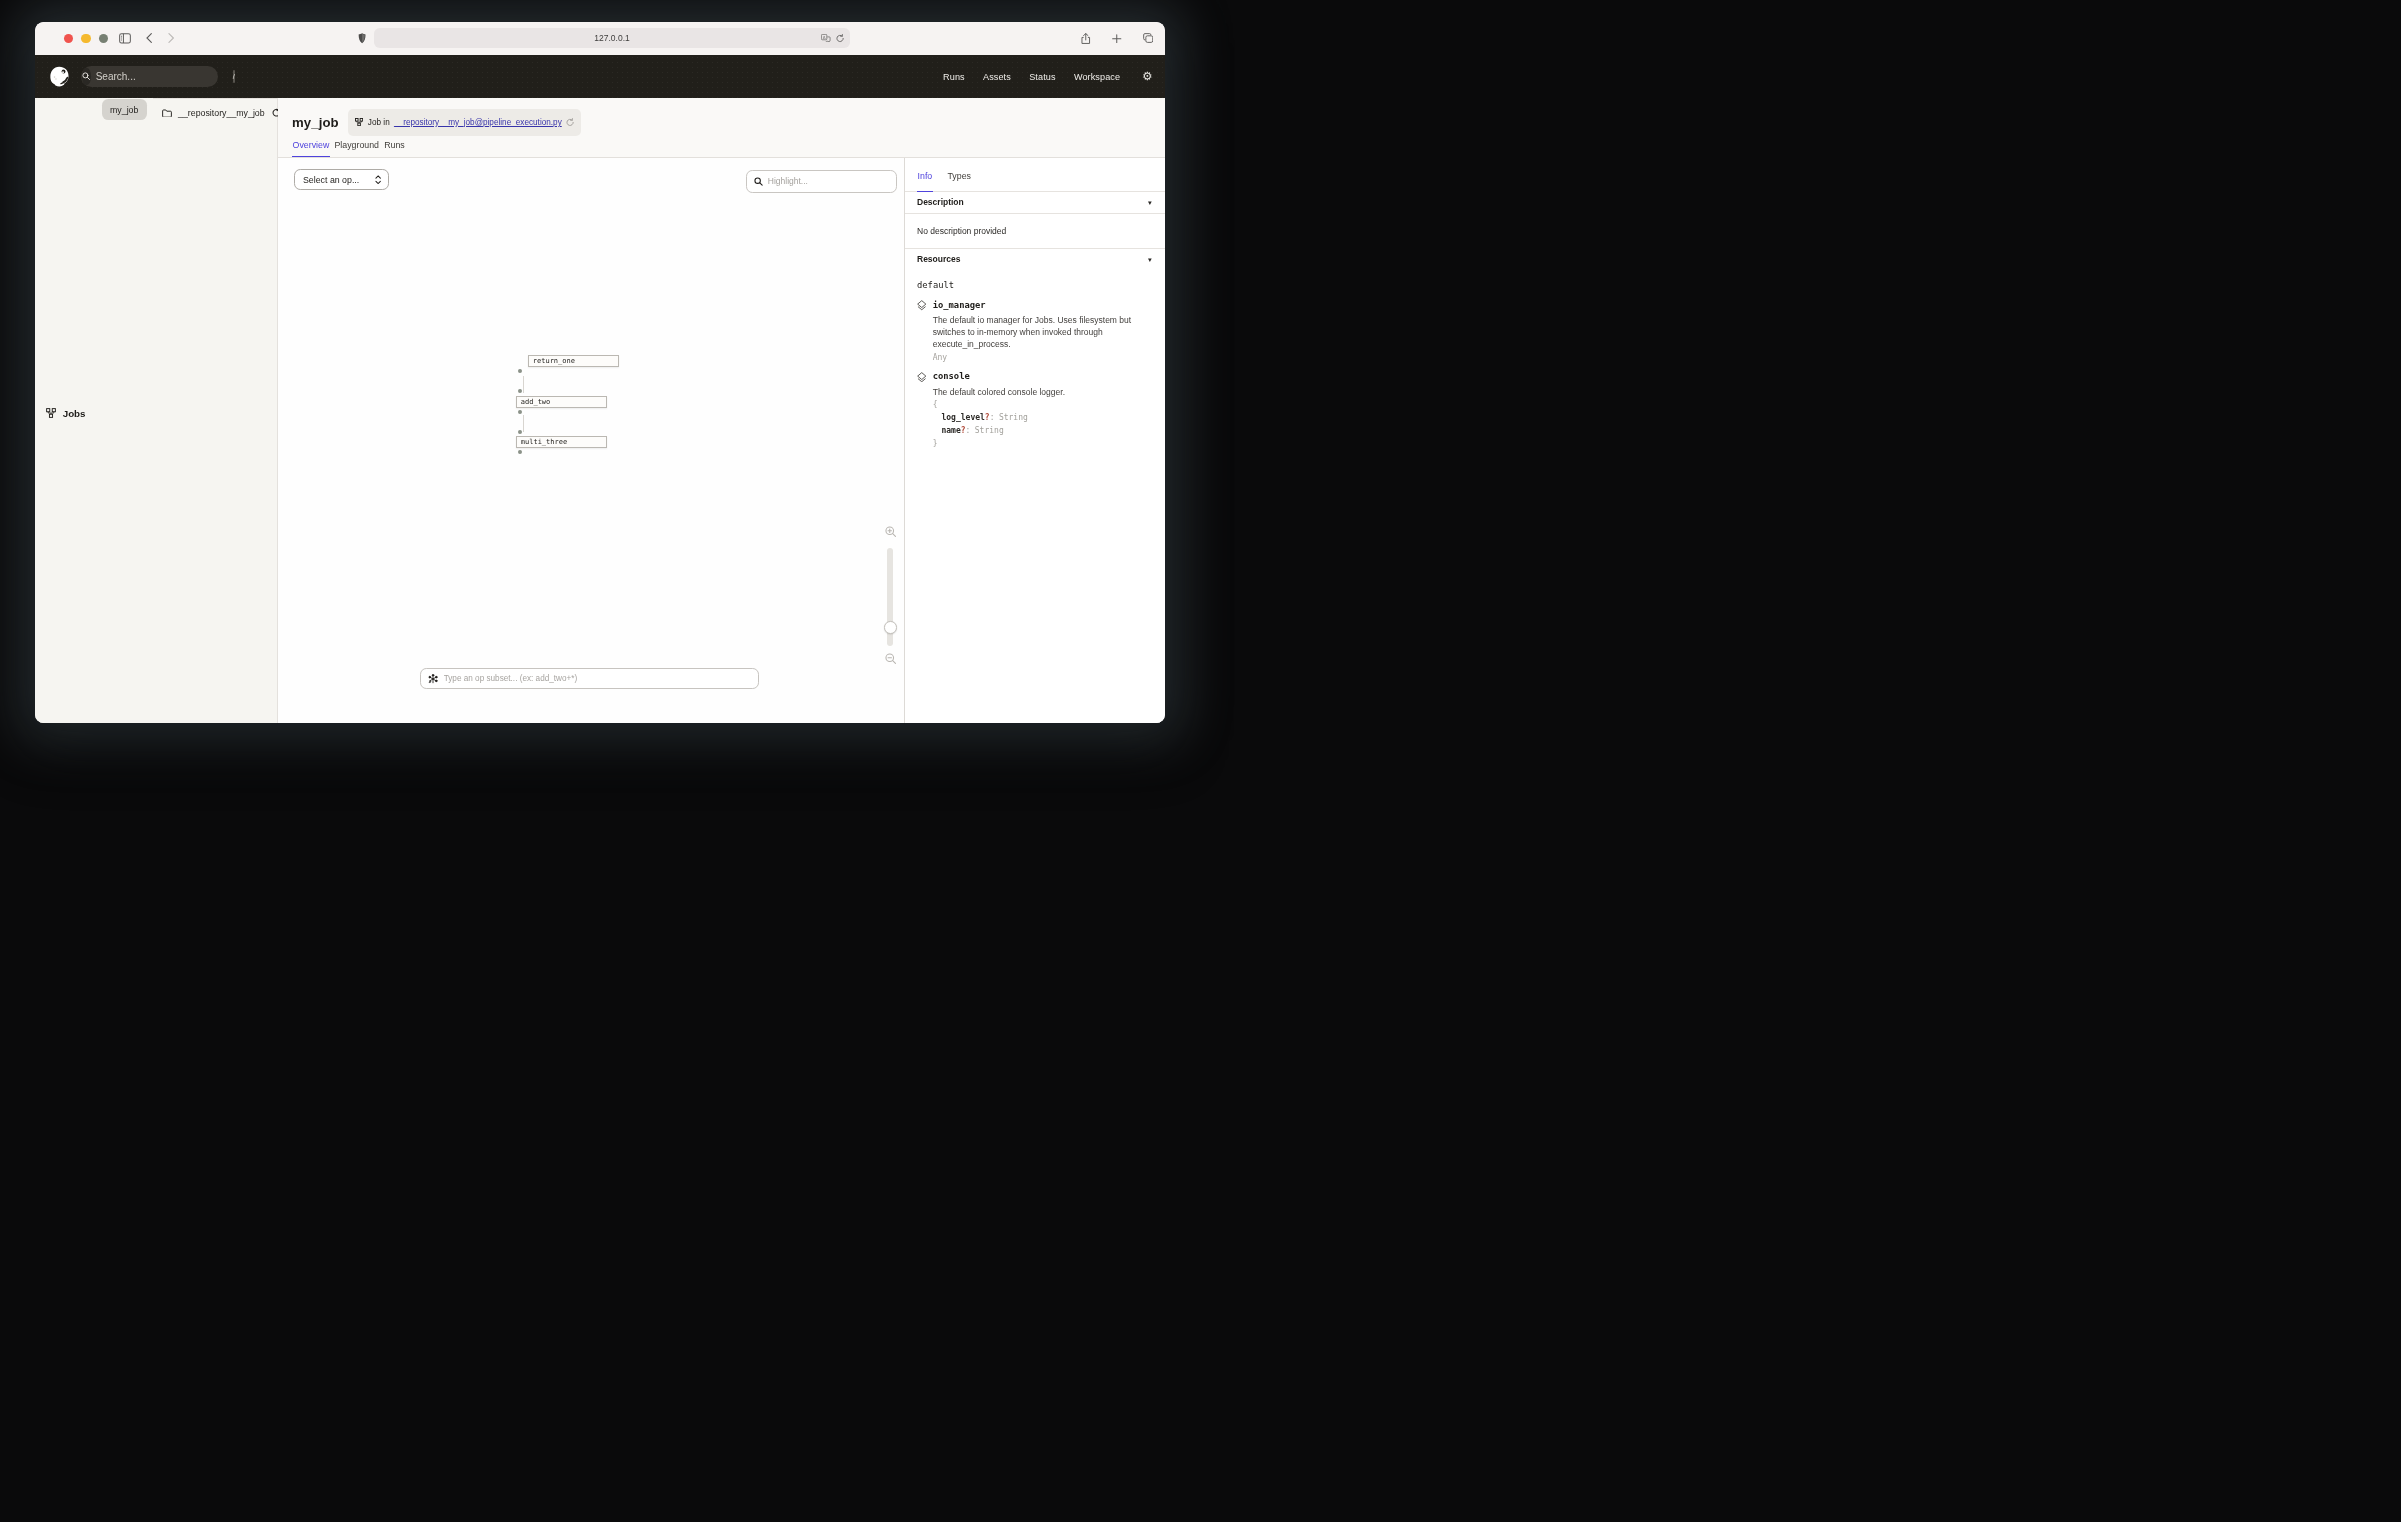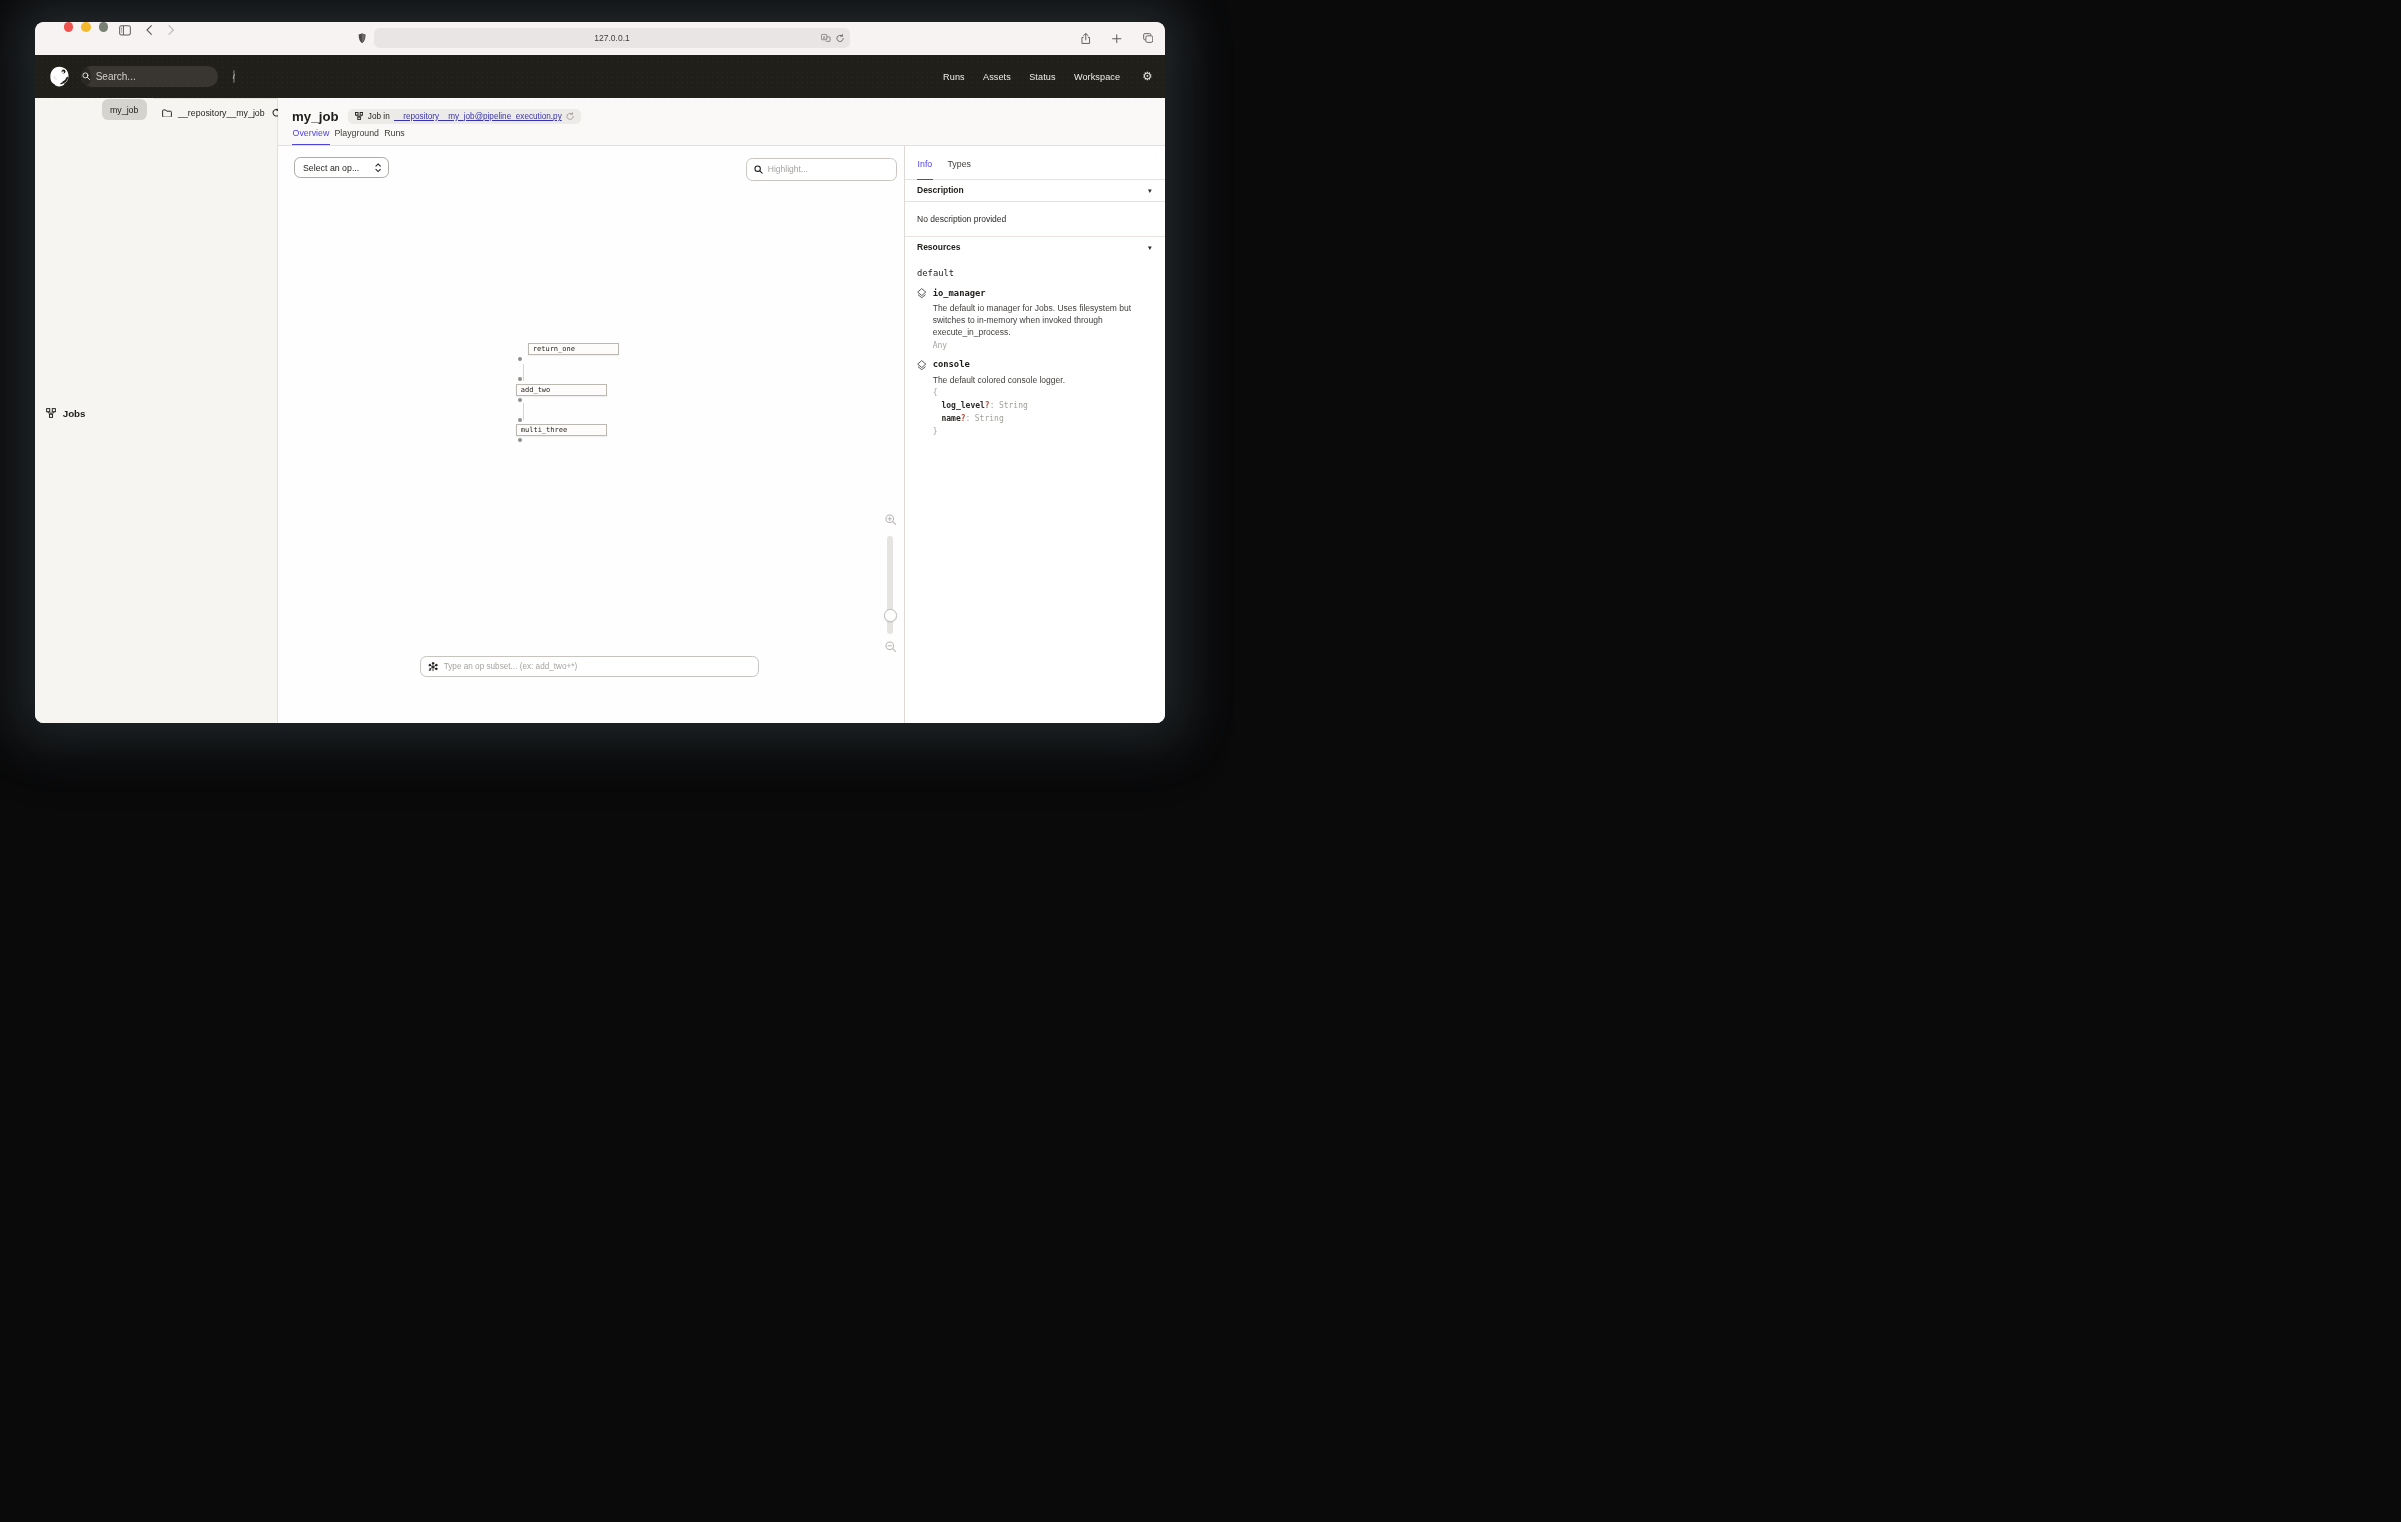--- a/index.html
+++ b/index.html
@@ -14,21 +14,21 @@
   
   .window {
     position:absolute; left:35px; top:22px; width:1130px; height:701px;
     border-radius:8.8px; overflow:hidden; display:flex; flex-direction:column;
     background:#fff;
     box-shadow:0 0 50px 17.7px rgba(96,115,125,.32), 0 19px 57px rgba(0,0,0,.85);
   }
 
   
   .chrome {
-    height:33px; flex:0 0 33px; background:#f6f3f2; display:flex; align-items:flex-start;
+    height:33px; flex:0 0 33px; background:#f6f3f2; display:flex; align-items:center;
     position:relative; padding:0 26px;
   }
   .traffic { display:flex; gap:8.2px; margin-left:2.5px; }
   .tl { width:9.5px; height:9.5px; border-radius:50%; }
   .chrome-btn { border:none; background:none; display:flex; align-items:center; justify-content:center;
     width:16.4px; height:16.4px; color:#5e5d5c; }
   .chrome-btn svg { display:block; }
   .chrome-btn.disabled { color:#bdbab8; }
   .sidebar-toggle { margin-left:8.8px; }
   .url-pill {
@@ -88,21 +88,21 @@
     gap:5.7px; padding:0 9.5px; color:#1f1d1a; font-size:8.8px;
   }
   .repo-row .refresh { color:#2b2926; margin-left:1.3px; cursor:pointer; display:flex; }
 
   
   .main { flex:1; display:flex; flex-direction:column; min-width:0; }
   .titlebar { background:#faf9f7; border-bottom:0.6px solid #e3e0dc; padding:10.7px 14px 0 14px; }
   .title-row { display:flex; align-items:center; gap:9.5px; }
   .page-title { font-size:13.2px; font-weight:700; color:#1f1d1a; letter-spacing:0.1px; }
   .job-badge {
-    background:#edebe7; border-radius:5px; height:15px; display:flex; align-items:center; gap:4.4px; padding:0 7px;
+    background:#edebe7; border-radius:5px; height:27px; display:flex; align-items:center; gap:4.4px; padding:0 7px;
     font-size:8.2px; color:#1f1d1a;
   }
   .job-badge a { color:#3834ab; text-decoration:underline; }
   .job-badge .refresh { color:#a19e9a; display:flex; cursor:pointer; }
   .tabs { display:flex; gap:4px; margin-top:3px; }
   .tab { font-size:8.8px; color:#3f3c38; padding:1.3px 0.6px 6.3px 0.6px; cursor:pointer; border-bottom:1.9px solid transparent; }
   .tab.active { color:#4f43dd; font-weight:500; border-bottom-color:#4f43dd; }
 
   
   .workrow { flex:1; display:flex; min-height:0; }

